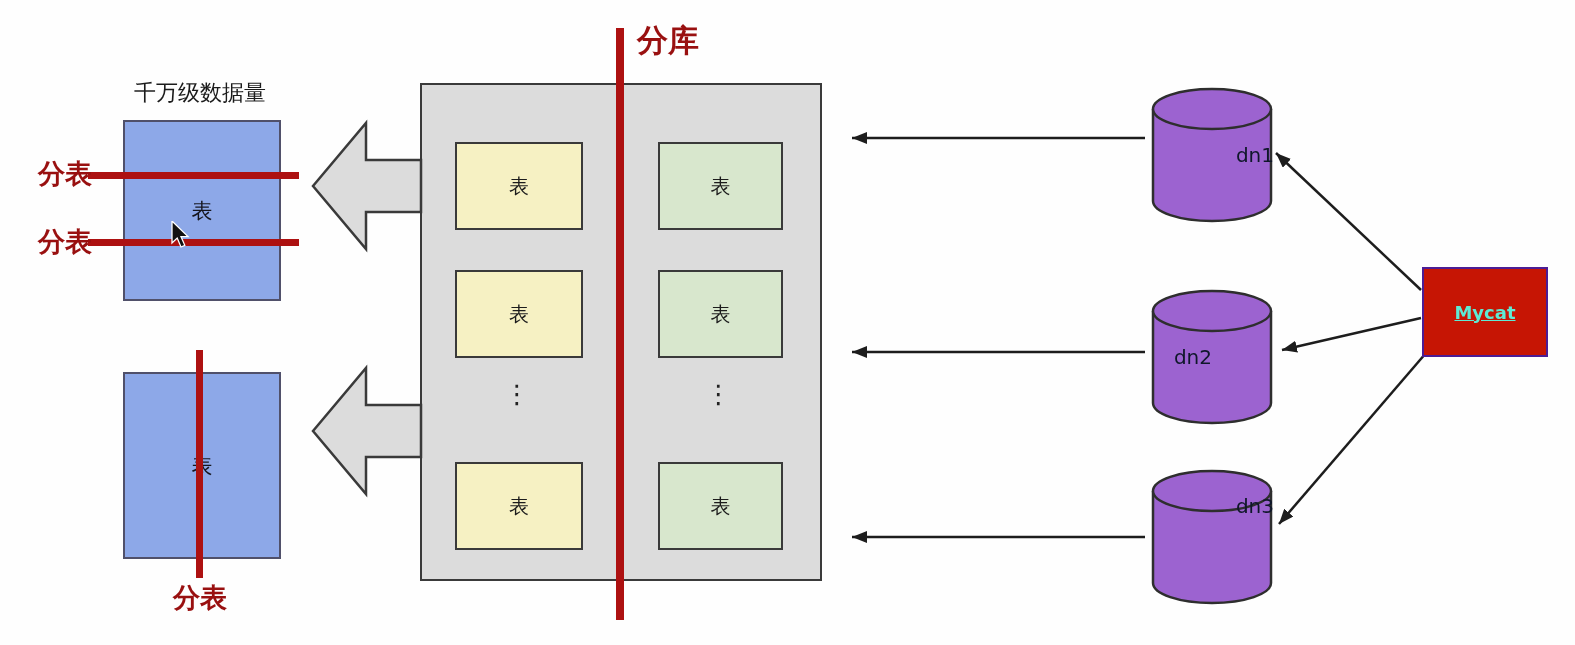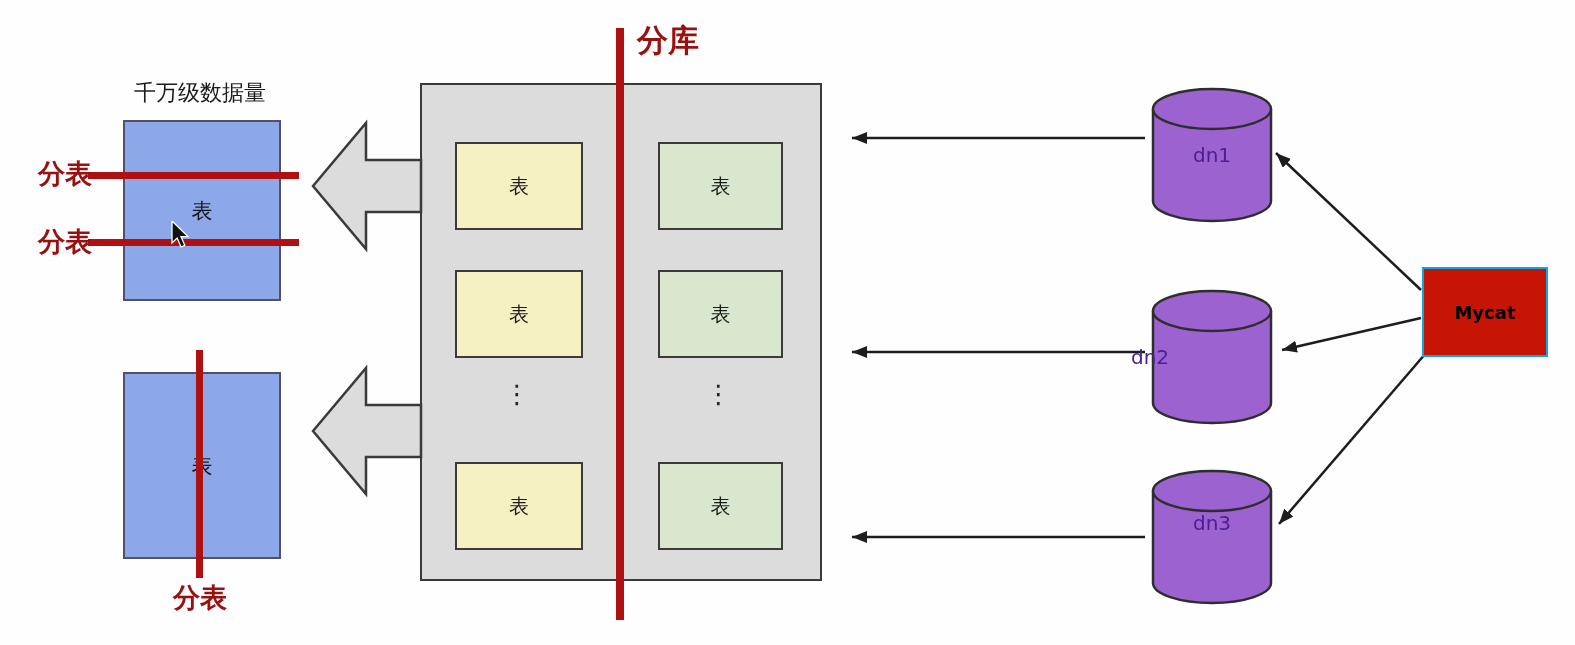--- a/index.html
+++ b/index.html
@@ -9,22 +9,22 @@
   .abs{position:absolute;}
   .blue-box{position:absolute;background:#8da8e8;border:2px solid #50506a;z-index:2;display:flex;align-items:center;justify-content:center;font-size:21px;color:#15151d;}
   .gray-container{position:absolute;left:420px;top:83px;width:398px;height:494px;background:#dcdcdc;border:2px solid #3a3a3a;z-index:2;}
   .cell{position:absolute;display:flex;align-items:center;justify-content:center;border:2px solid #3a3a3a;font-size:20px;color:#1c1c1c;}
   .cell.yellow{background:#f6f1c3;}
   .cell.green{background:#d8e7cd;}
   .dots{position:absolute;font-size:26px;color:#222;text-align:center;line-height:1;}
   .redline{position:absolute;background:#ad1111;z-index:6;}
   .red-label{position:absolute;color:#991010;font-weight:bold;z-index:7;white-space:nowrap;}
   .caption{position:absolute;color:#1b1b1b;font-size:22px;z-index:2;}
-  .dn-label{position:absolute;width:124px;text-align:center;font-size:20px;color:#4c1d95;z-index:4;}
-  .mycat-box{position:absolute;left:1422px;top:267px;width:122px;height:86px;background:#c61504;border:2px solid #0ea5e9;display:flex;align-items:center;justify-content:center;z-index:3;font-size:18px;font-weight:bold;color:#000000;}
+  .dn-label{position:absolute;width:124px;text-align:right;font-size:20px;color:#0f172a;z-index:4;}
+  .mycat-box{position:absolute;left:1422px;top:267px;width:122px;height:86px;background:#c61504;border:2px solid #4c1d95;display:flex;align-items:center;justify-content:center;z-index:3;font-size:18px;font-weight:bold;color:#5eead4;text-decoration:underline;}
   .cursor{position:absolute;z-index:9;}
 </style>
 </head>
 <body>
 
 <div class="canvas">
 
   <svg class="connector-layer" width="1575" height="645" viewBox="0 0 1575 645">
     <defs>
       <marker id="ah" markerUnits="userSpaceOnUse" markerWidth="16" markerHeight="12" refX="15" refY="6" orient="auto">
@@ -93,21 +93,21 @@
   <svg class="abs" style="left:1150px;top:287px;z-index:2;" width="124" height="140" viewBox="0 0 124 140">
     <path d="M3,24 v92 a59,20 0 0 0 118,0 v-92" fill="#9c63d0" stroke="#2e2e2e" stroke-width="2.5"></path>
     <ellipse cx="62" cy="24" rx="59" ry="20" fill="#9c63d0" stroke="#2e2e2e" stroke-width="2.5"></ellipse>
   </svg>
   <div class="dn-label" style="left:1088px;top:345px;">dn2</div>
 
   <svg class="abs" style="left:1150px;top:467px;z-index:2;" width="124" height="140" viewBox="0 0 124 140">
     <path d="M3,24 v92 a59,20 0 0 0 118,0 v-92" fill="#9c63d0" stroke="#2e2e2e" stroke-width="2.5"></path>
     <ellipse cx="62" cy="24" rx="59" ry="20" fill="#9c63d0" stroke="#2e2e2e" stroke-width="2.5"></ellipse>
   </svg>
-  <div class="dn-label" style="left:1150px;top:511px;">dn3</div>
+  <div class="dn-label" style="left:1150px;top:494px;">dn3</div>
 
   <div class="mycat-box">
     <span>Mycat</span>
   </div>
 
   <svg class="cursor" style="left:171px;top:221px;" width="22" height="30" viewBox="0 0 22 30">
     <polygon points="1,0 1,22 6.2,17 10,26 13.8,24.3 10,15.6 17,15.6" fill="#111" stroke="#fff" stroke-width="1.3"></polygon>
   </svg>
 
 </div>

